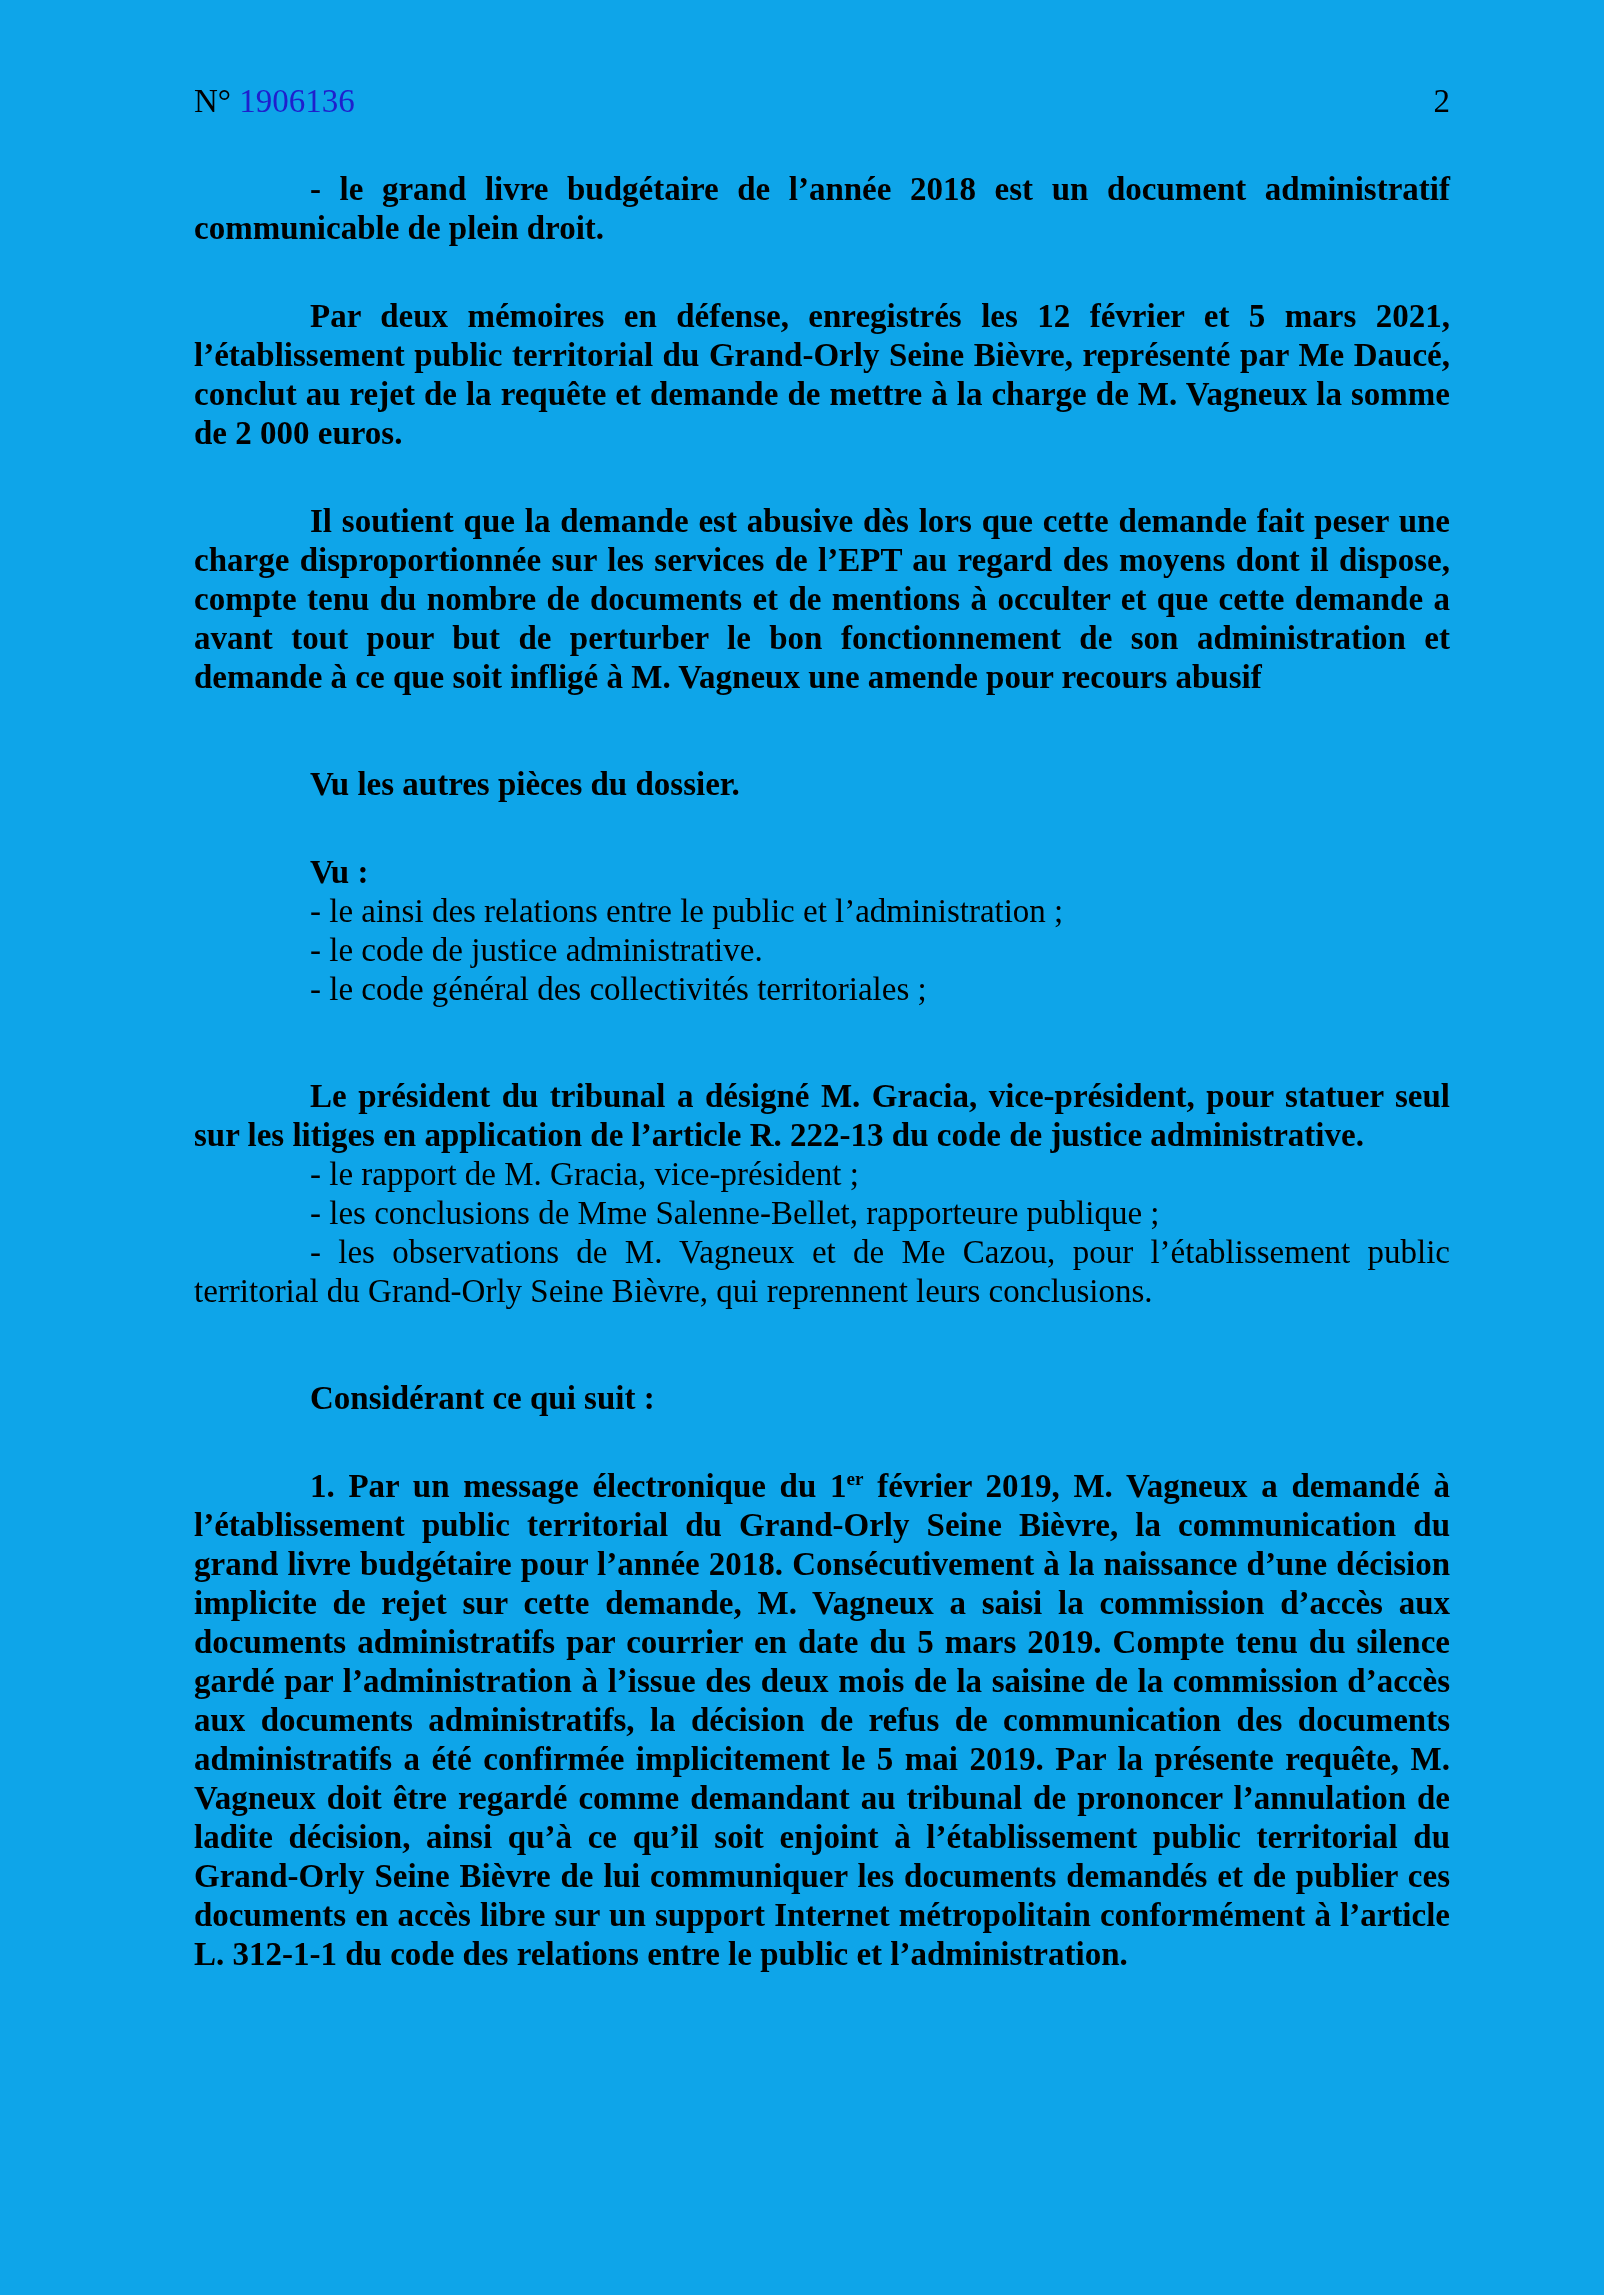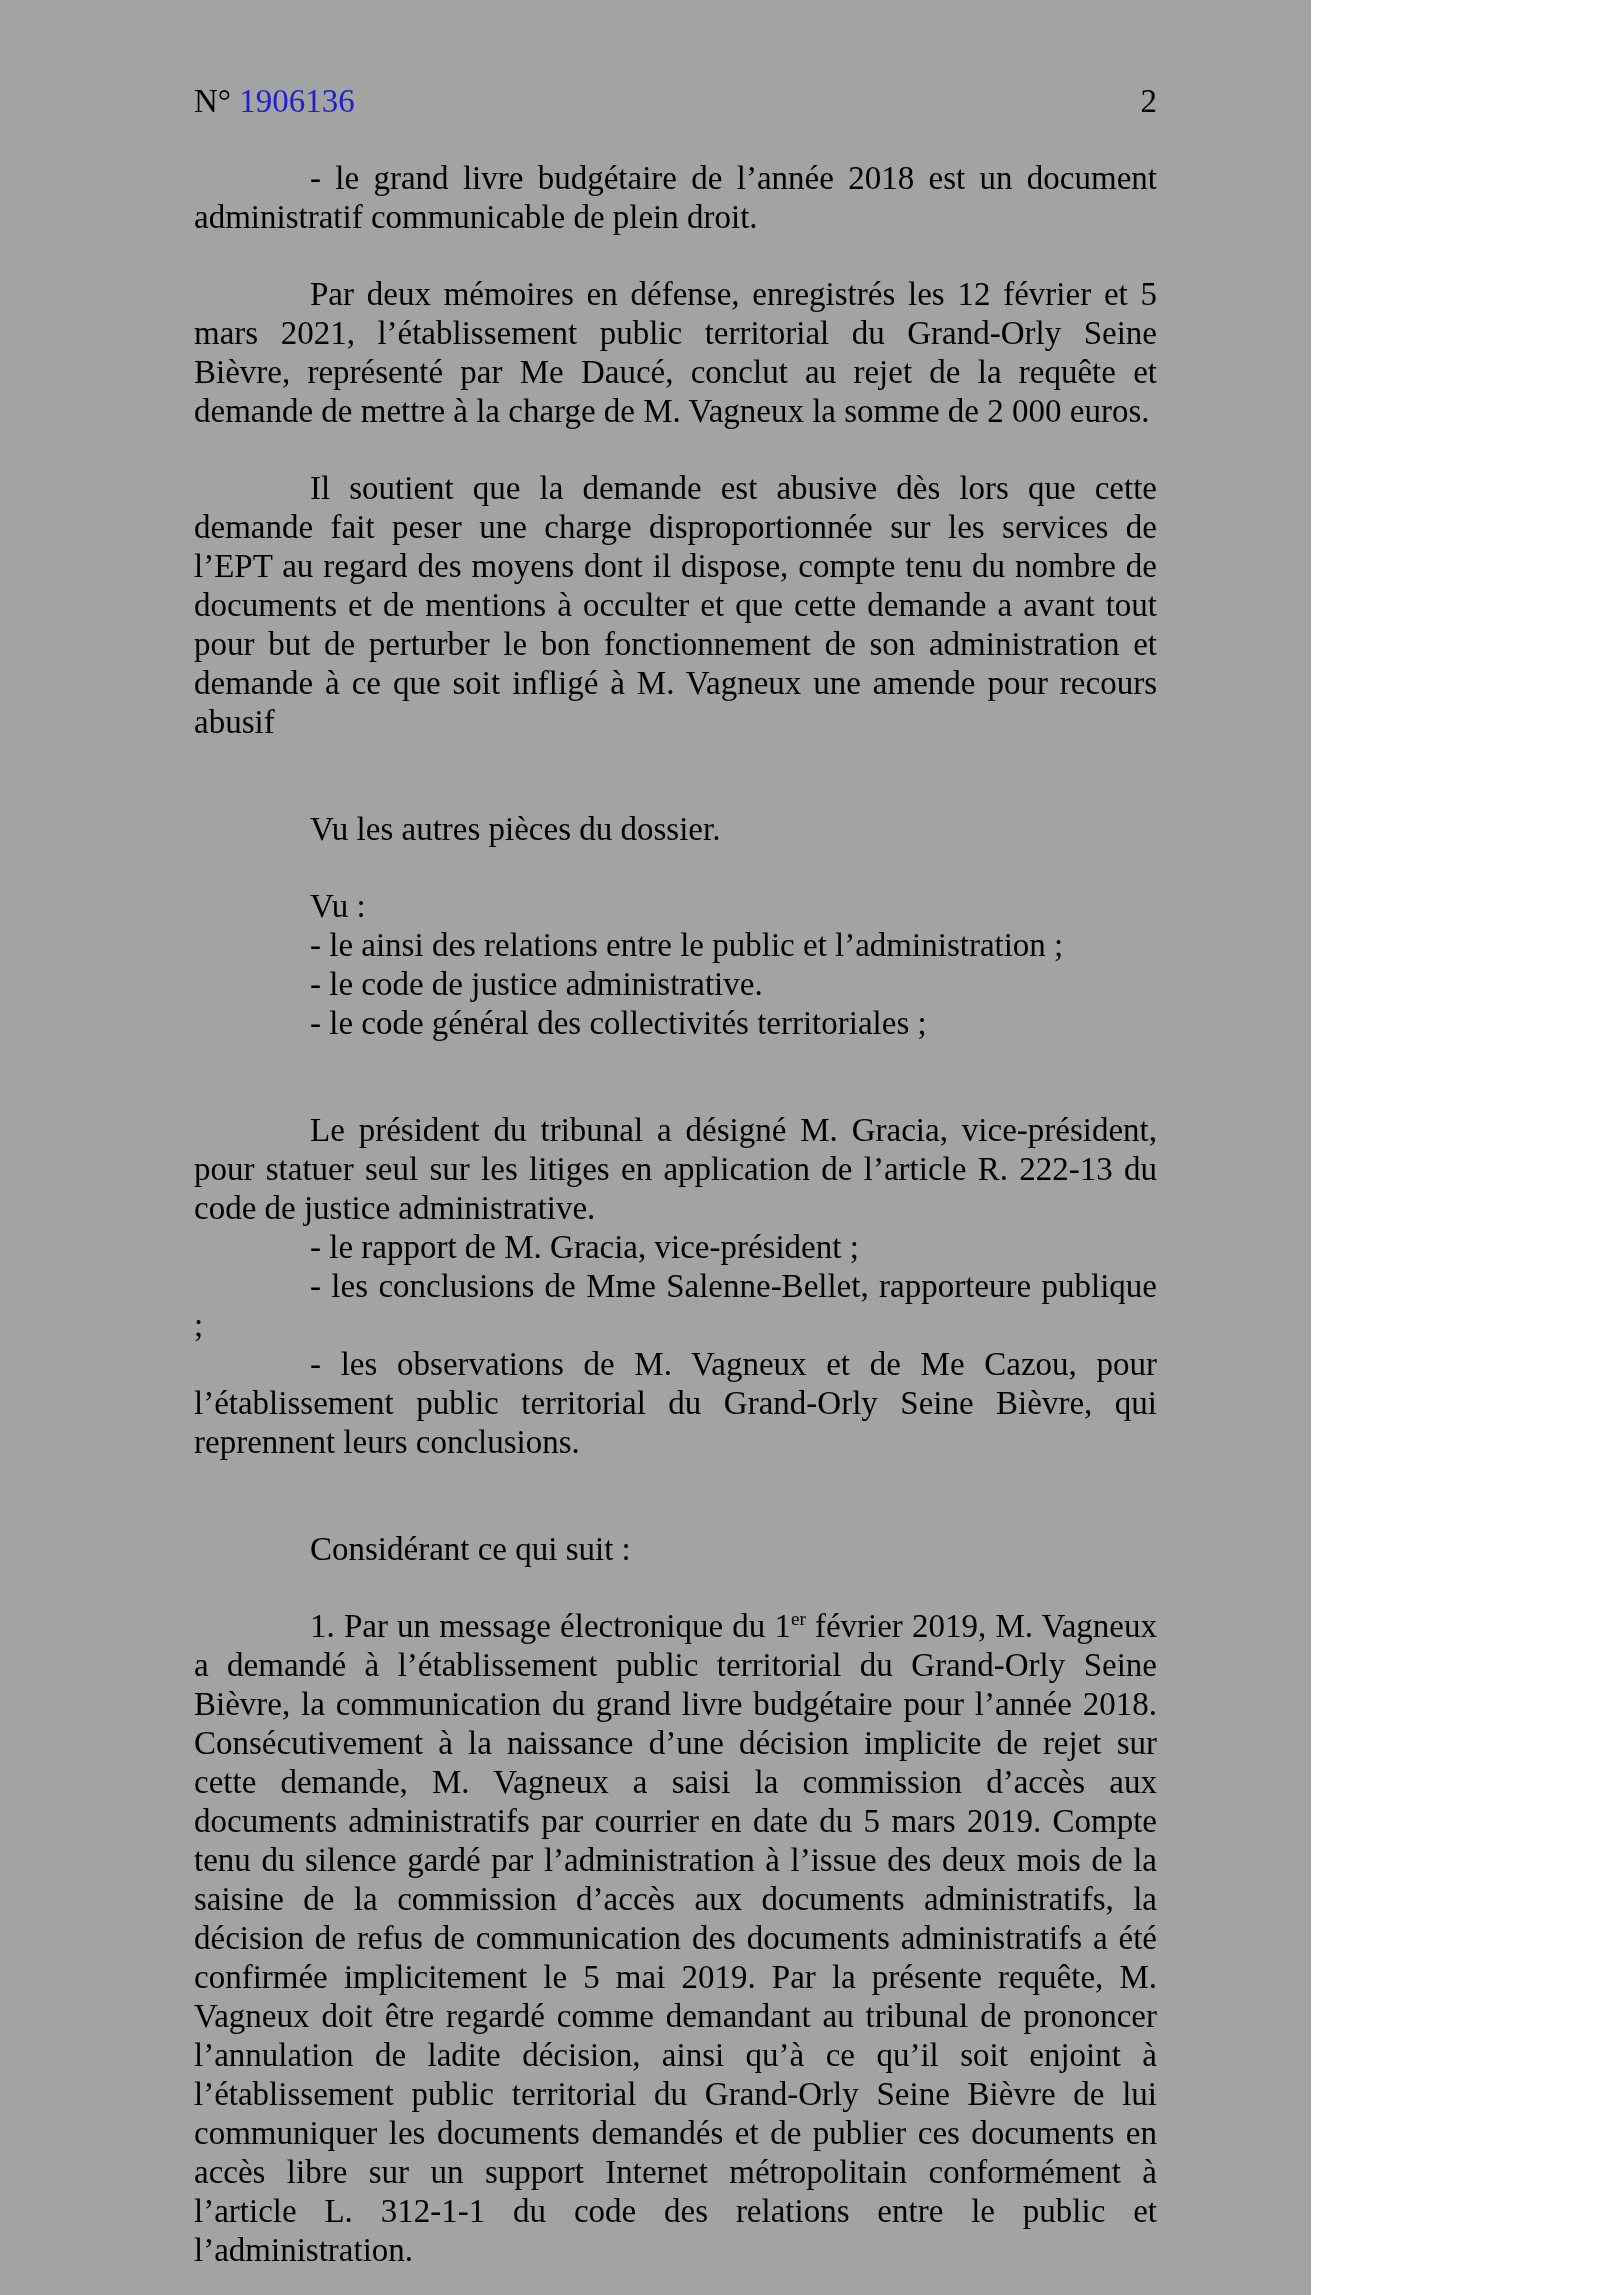--- a/index.html
+++ b/index.html
@@ -2,43 +2,44 @@
 <html lang="fr" style="font-size:10.5px"><head>
 <meta charset="utf-8">
 <style>
   html, body {
     margin: 0;
     padding: 0;
     background: #ffffff;
   }
   .page {
     position: relative;
-    width: 1311px;
+    width: 1604px;
     height: 2295px;
     box-sizing: border-box;
-    background: #a3a3a3;
+    background: #0ea5e9;
     color: #000000;
     font-family: "Liberation Serif", "DejaVu Serif", serif;
     font-size: 33px;
     line-height: 39px;
     padding: 82px 154px 0 194px;
     overflow: hidden;
   }
   .header-row {
     display: flex;
     justify-content: space-between;
     align-items: baseline;
     text-indent: 0;
   }
   .case-ref { white-space: nowrap; }
   .case-number {  }
   .para {
-    margin: 38px 0 0 0;
+    margin: 49px 0 0 0;
     text-align: justify;
     text-indent: 116px;
+    font-weight: bold;
   }
   .line {
     margin: 0;
     text-align: justify;
     text-indent: 116px;
   }
   .sp2 { margin-top: 68px; }
   .sup {
     font-size: 0.58em;
     vertical-align: super;

